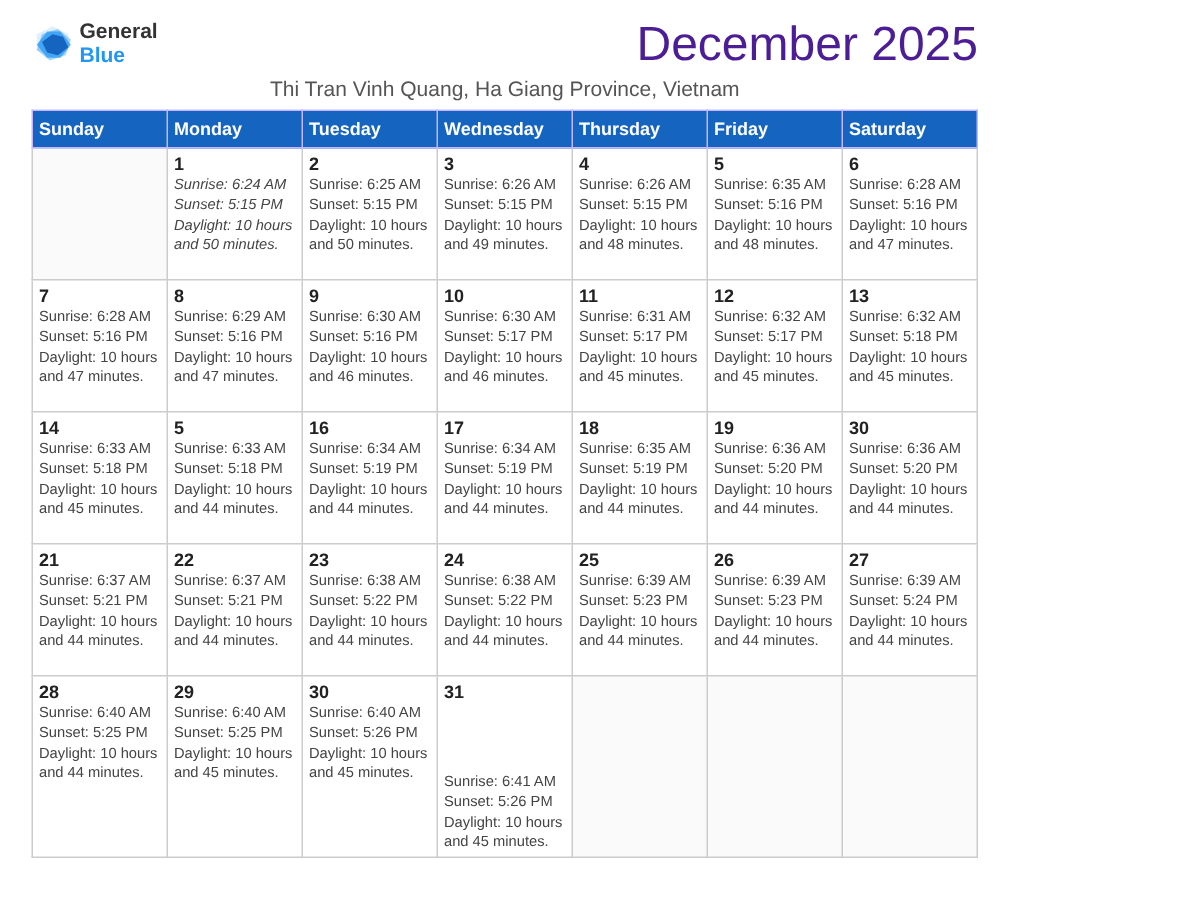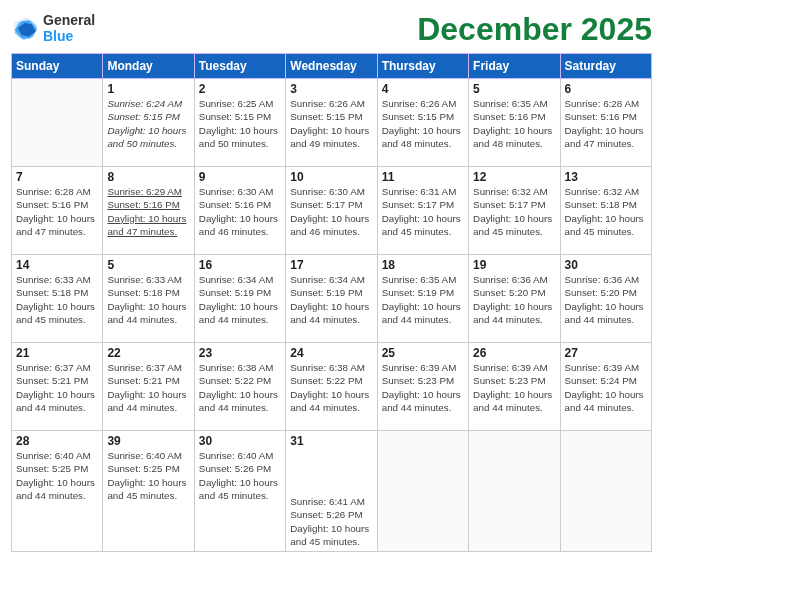--- a/index.html
+++ b/index.html
@@ -6,21 +6,21 @@
     body {
       font-family: Arial, sans-serif;
       background: #fff;
       width: 792px;
       height: 612px;
       overflow: hidden;
     }
     .page {
       width: 668px;
       min-height: 612px;
-      padding: 12px 16px 10px 11px;
+      padding: 12px 16px 10px 21px;
       background: #fff;
     }
     .header-row {
       display: flex;
       align-items: flex-start;
       justify-content: space-between;
       margin-bottom: 4px;
     }
     .logo {
       display: flex;
@@ -29,22 +29,22 @@
     }
     .logo-icon {
       width: 28px;
       height: 28px;
     }
     .title-block {
       text-align: right;
     }
     .main-title {
       font-size: 32px;
-      font-weight: bold;
-      color: #15803d;
+      font-weight: normal;
+      color: #4c1d95;
       line-height: 1.1;
     }
     .subtitle {
       font-size: 14px;
       color: #555;
       margin-top: 2px;
       text-align: center;
     }
     .calendar {
       width: 100%;
@@ -100,20 +100,21 @@
       </svg>
       <div>
         <div style="font-size:14px;font-weight:bold;color:#333;">General</div>
         <div style="font-size:14px;font-weight:bold;color:#2196F3;">Blue</div>
       </div>
     </div>
     <div class="title-block">
       <div class="main-title">December 2025</div>
     </div>
   </div>
+  <div class="subtitle">Thi Tran Vinh Quang, Ha Giang Province, Vietnam</div>
 
   <table class="calendar">
     <thead>
       <tr>
         <th>Sunday</th>
         <th>Monday</th>
         <th>Tuesday</th>
         <th>Wednesday</th>
         <th>Thursday</th>
         <th>Friday</th>
@@ -169,21 +170,21 @@
         <tr>
           <td>
             <span class="day-number">7</span>
             <div class="day-info" style="white-space: pre-line;">Sunrise: 6:28 AM
 Sunset: 5:16 PM
 Daylight: 10 hours
 and 47 minutes.</div>
           </td>
           <td>
             <span class="day-number">8</span>
-            <div class="day-info" style="white-space: pre-line; text-decoration: underline;">Sunrise: 6:29 AM
+            <div class="day-info" style="white-space: pre-line;">Sunrise: 6:29 AM
 Sunset: 5:16 PM
 Daylight: 10 hours
 and 47 minutes.</div>
           </td>
           <td>
             <span class="day-number">9</span>
             <div class="day-info" style="white-space: pre-line;">Sunrise: 6:30 AM
 Sunset: 5:16 PM
 Daylight: 10 hours
 and 46 minutes.</div>
@@ -321,21 +322,21 @@
         </tr>
         <tr>
           <td>
             <span class="day-number">28</span>
             <div class="day-info" style="white-space: pre-line;">Sunrise: 6:40 AM
 Sunset: 5:25 PM
 Daylight: 10 hours
 and 44 minutes.</div>
           </td>
           <td>
-            <span class="day-number">39</span>
+            <span class="day-number">29</span>
             <div class="day-info" style="white-space: pre-line;">Sunrise: 6:40 AM
 Sunset: 5:25 PM
 Daylight: 10 hours
 and 45 minutes.</div>
           </td>
           <td>
             <span class="day-number">30</span>
             <div class="day-info" style="white-space: pre-line;">Sunrise: 6:40 AM
 Sunset: 5:26 PM
 Daylight: 10 hours

